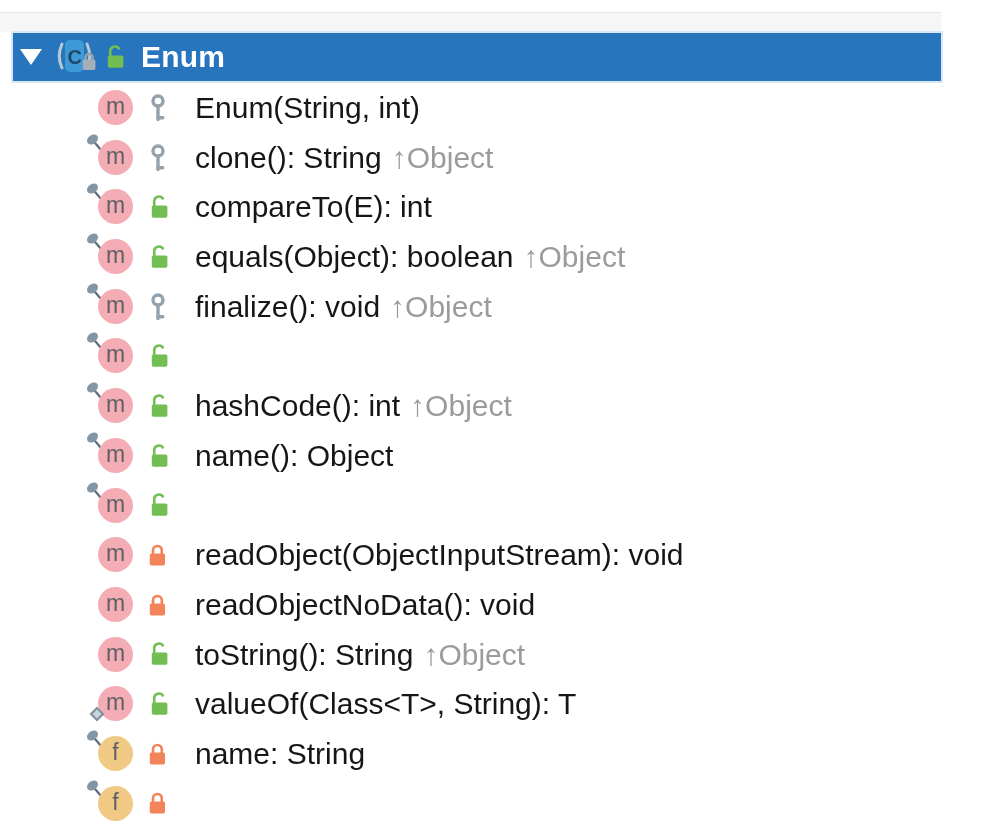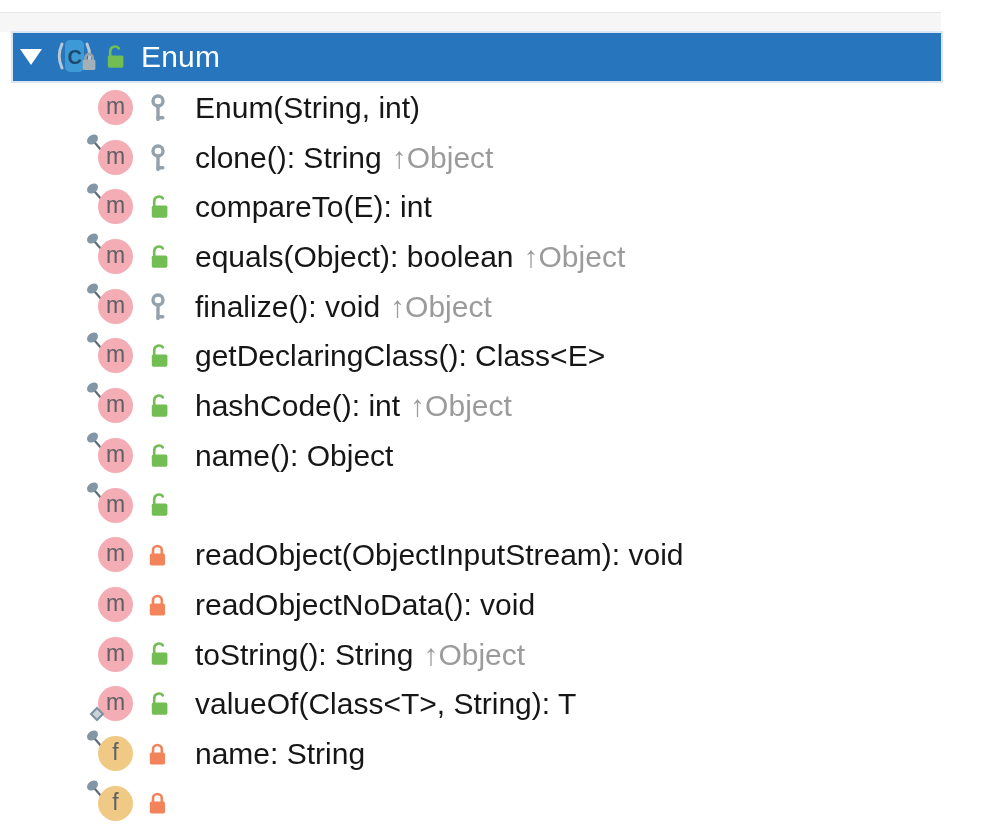--- a/index.html
+++ b/index.html
@@ -17,21 +17,21 @@
   .header{
     position:absolute;left:13px;top:33px;width:928px;height:48px;
     background:var(--selection,#2675BD);
     box-shadow:0 0 0 2px #d9e7f5;
   }
   .arrow{position:absolute;left:6px;top:15px;}
   .cicon{position:absolute;left:40px;top:2px;}
   .hlock{position:absolute;left:87px;top:11px;}
   .title{
     position:absolute;left:128px;top:0;line-height:48px;
-    font-size:30px;font-weight:normal;color:var(--header_text,#fff);
+    font-size:30px;font-weight:bold;color:var(--header_text,#fff);
     letter-spacing:.2px;white-space:pre;
   }
   #members{position:absolute;left:0;top:83px;width:100%;}
   .row{position:relative;height:49.7px;}
   .badge{
     position:absolute;left:98px;top:7px;width:35px;height:35px;border-radius:50%;
     display:flex;align-items:center;justify-content:center;
   }
   .badge.method{background:var(--method_badge,#F4ADB4);}
   .badge.field{background:var(--field_badge,#F0CA85);}
@@ -164,21 +164,20 @@
     </svg>
     <span class="badge method">
           <span class="badge-letter">m</span>
         </span>
 
     <svg class="vis vis-public" width="26" height="26" viewBox="0 0 26 26">
       <path d="M10.2,12.5 V6.8 A4.8,4.8 0 0 1 18.8,4.4" fill="none" stroke="#72BE53" stroke-width="2.6" stroke-linecap="round"></path>
       <rect x="7.8" y="11.5" width="15.6" height="12.2" rx="1.8" fill="#72BE53"></rect>
     </svg>
 
-    <span class="text"><span class="label">getDeclaringClass(): Class&lt;E&gt;</span></span>
   </div>
       <div class="row">
     <svg class="pin" width="24" height="24" viewBox="0 0 24 24">
       <line x1="11" y1="11" x2="17.5" y2="18.5" stroke="#5D6C78" stroke-width="2.2" stroke-linecap="round"></line>
       <ellipse cx="8.5" cy="7.5" rx="6" ry="4.5" fill="#8296A5" transform="rotate(-38 8.5 7.5)"></ellipse>
     </svg>
     <span class="badge method">
           <span class="badge-letter">m</span>
         </span>
 

